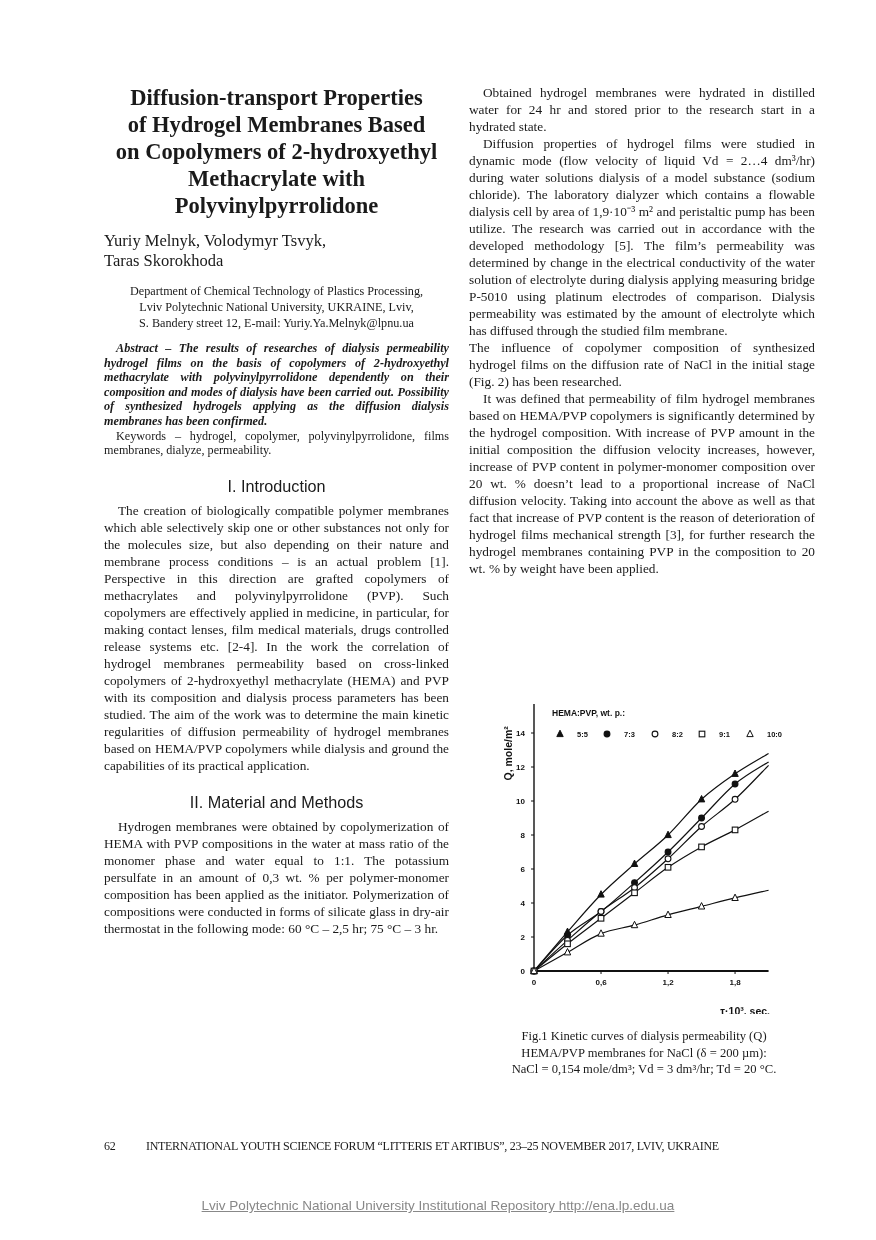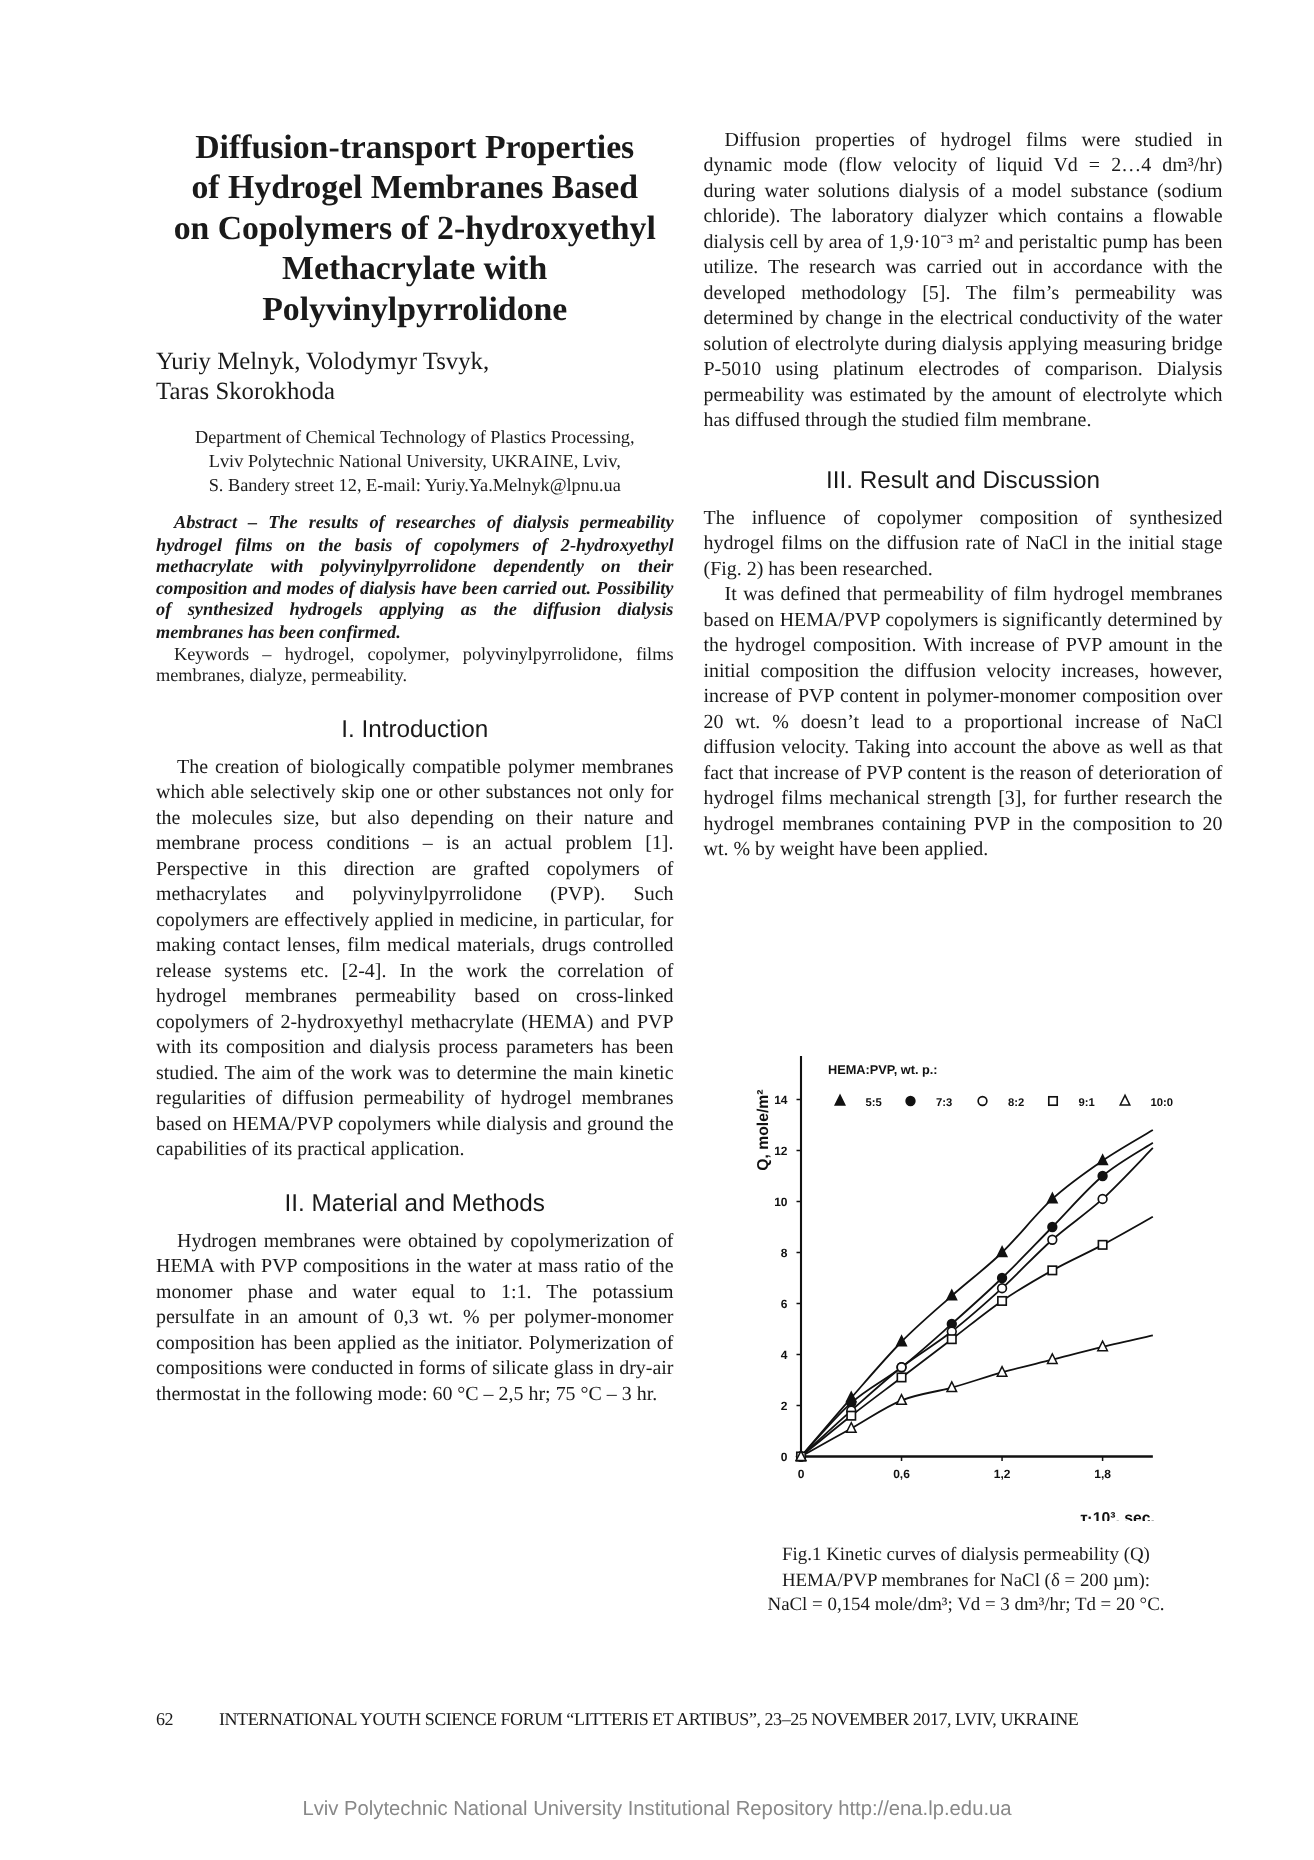--- a/index.html
+++ b/index.html
@@ -19,21 +19,21 @@
   p.abstract { font-family: "Liberation Serif", serif; font-size: 12.2px; line-height: 14.6px; text-align: justify; margin: 10px 0 0 0; font-weight: bold; font-style: italic; text-indent: 12px; }
   p.keywords { font-family: "Liberation Serif", serif; font-size: 12.2px; line-height: 14.6px; text-align: justify; margin: 0; text-indent: 12px; }
 
   h2.section { font-family: "Liberation Sans", sans-serif; font-weight: normal; font-size: 16.2px; text-align: center; margin: 18px 0 6px 0; line-height: 20px; }
 
   .fig { position: absolute; left: 494px; top: 694px; width: 320px; height: 320px; }
   .caption { position: absolute; left: 486px; top: 1028px; width: 316px; font-family: "Liberation Serif", serif; font-size: 12.6px; line-height: 16.5px; text-align: center; }
 
   .footer-line { position: absolute; left: 104px; top: 1139px; font-family: "Liberation Serif", serif; font-size: 12px; letter-spacing: -0.3px; white-space: nowrap; }
   .footer-line .pnum { display: inline-block; width: 42px; }
-  .repo { position: absolute; left: 0; width: 876px; top: 1198px; text-align: center; font-family: "Liberation Sans", sans-serif; font-size: 13.5px; color: #888888; }
+  .repo { position: absolute; left: 0; width: 876px; top: 1198px; text-align: center; font-family: "Liberation Sans", sans-serif; font-size: 13.5px; color: #888888; text-decoration: underline; }
 </style>
 </head>
 <body>
 
 <div class="col-left">
   <h1 class="title">
     <div>Diffusion-transport Properties</div>
     <div>of Hydrogel Membranes Based</div>
     <div>on Copolymers of 2-hydroxyethyl</div>
     <div>Methacrylate with</div>
@@ -52,23 +52,23 @@
   <p class="keywords">Keywords – hydrogel, copolymer, polyvinylpyrrolidone, films membranes, dialyze, permeability.</p>
 
   <h2 class="section">I. Introduction</h2>
   <p class="body">The creation of biologically compatible polymer membranes which able selectively skip one or other substances not only for the molecules size, but also depending on their nature and membrane process conditions – is an actual problem [1]. Perspective in this direction are grafted copolymers of methacrylates and polyvinylpyrrolidone (PVP). Such copolymers are effectively applied in medicine, in particular, for making contact lenses, film medical materials, drugs controlled release systems etc. [2-4]. In the work the correlation of hydrogel membranes permeability based on cross-linked copolymers of 2-hydroxyethyl methacrylate (HEMA) and PVP with its composition and dialysis process parameters has been studied. The aim of the work was to determine the main kinetic regularities of diffusion permeability of hydrogel membranes based on HEMA/PVP copolymers while dialysis and ground the capabilities of its practical application.</p>
 
   <h2 class="section">II. Material and Methods</h2>
   <p class="body">Hydrogen membranes were obtained by copolymerization of HEMA with PVP compositions in the water at mass ratio of the monomer phase and water equal to 1:1. The potassium persulfate in an amount of 0,3 wt. % per polymer-monomer composition has been applied as the initiator. Polymerization of compositions were conducted in forms of silicate glass in dry-air thermostat in the following mode: 60 °C – 2,5 hr; 75 °C – 3 hr.</p>
 </div>
 
 <div class="col-right">
+  <p class="body">Obtained hydrogel membranes were hydrated in distilled water for 24 hr and stored prior to the research start in a hydrated state.</p>
   <p class="body">Diffusion properties of hydrogel films were studied in dynamic mode (flow velocity of liquid Vd = 2…4 dm³/hr) during water solutions dialysis of a model substance (sodium chloride). The laboratory dialyzer which contains a flowable dialysis cell by area of 1,9·10⁻³ m² and peristaltic pump has been utilize. The research was carried out in accordance with the developed methodology [5]. The film’s permeability was determined by change in the electrical conductivity of the water solution of electrolyte during dialysis applying measuring bridge P-5010 using platinum electrodes of comparison. Dialysis permeability was estimated by the amount of electrolyte which has diffused through the studied film membrane.</p>
 
-  <h2 class="section" style="margin-top:22px">III. Result and Discussion</h2>
   <p class="body noindent">The influence of copolymer composition of synthesized hydrogel films on the diffusion rate of NaCl in the initial stage (Fig. 2) has been researched.</p>
   <p class="body">It was defined that permeability of film hydrogel membranes based on HEMA/PVP copolymers is significantly determined by the hydrogel composition. With increase of PVP amount in the initial composition the diffusion velocity increases, however, increase of PVP content in polymer-monomer composition over 20 wt. % doesn’t lead to a proportional increase of NaCl diffusion velocity. Taking into account the above as well as that fact that increase of PVP content is the reason of deterioration of hydrogel films mechanical strength [3], for further research the hydrogel membranes containing PVP in the composition to 20 wt. % by weight have been applied.</p>
 </div>
 
 <svg class="fig" viewBox="0 0 320 320" xmlns="http://www.w3.org/2000/svg">
   <g id="axes">
       <line x1="40" y1="10" x2="40" y2="277" stroke="#111" stroke-width="1.4"></line>
       <line x1="40" y1="277" x2="274.57000000000005" y2="277" stroke="#111" stroke-width="1.8"></line>
       <line x1="37" y1="277" x2="40" y2="277" stroke="#111" stroke-width="1"></line>
       <text x="31" y="280" text-anchor="end" font-size="8" font-weight="bold" font-family="&quot;Liberation Sans&quot;, &quot;DejaVu Sans&quot;, sans-serif" fill="#111">0</text>

